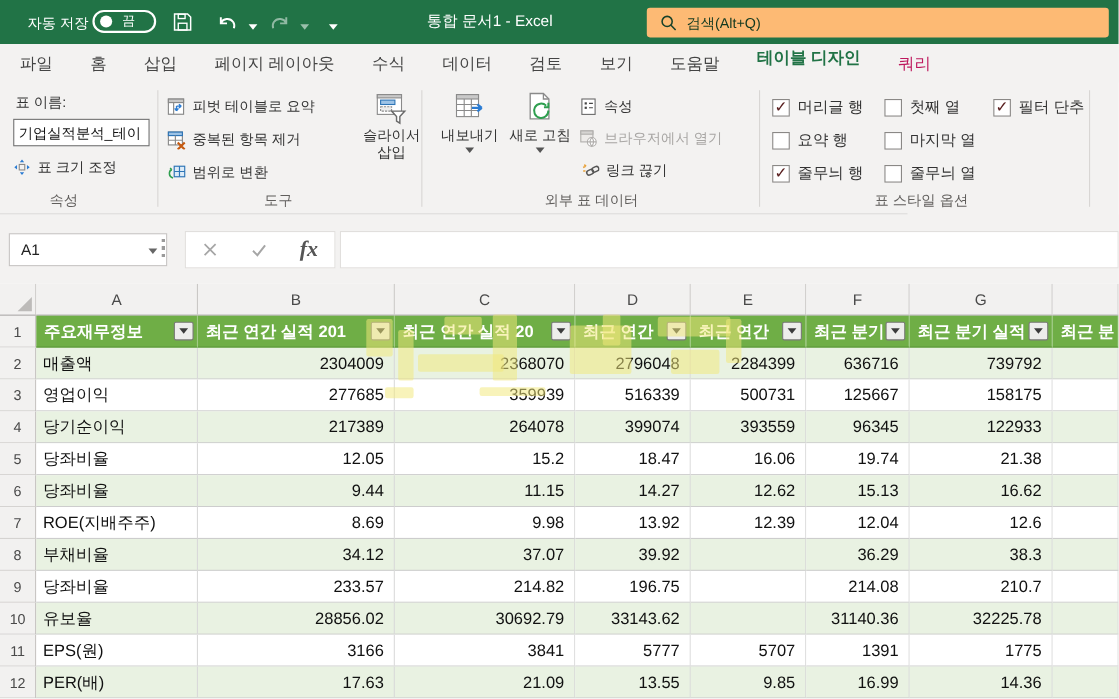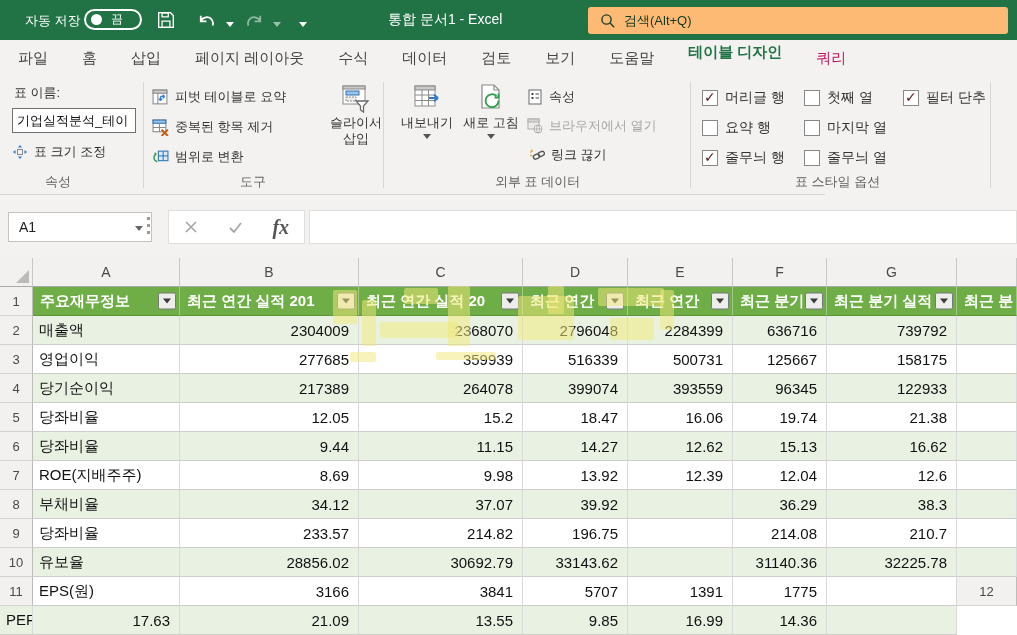--- a/index.html
+++ b/index.html
@@ -431,20 +431,21 @@
   <div class="c num band">33143.62</div>
   <div class="c num band"></div>
   <div class="c num band">31140.36</div>
   <div class="c num band">32225.78</div>
   <div class="c band"></div>
 
   <div class="rn">11</div>
   <div class="c lbl">EPS(원)</div>
   <div class="c num">3166</div>
   <div class="c num">3841</div>
+  <div class="c num">5777</div>
   <div class="c num">5707</div>
   <div class="c num">1391</div>
   <div class="c num">1775</div>
   <div class="c"></div>
 
   <div class="rn">12</div>
   <div class="c lbl band">PER(배)</div>
   <div class="c num band">17.63</div>
   <div class="c num band">21.09</div>
   <div class="c num band">13.55</div>

